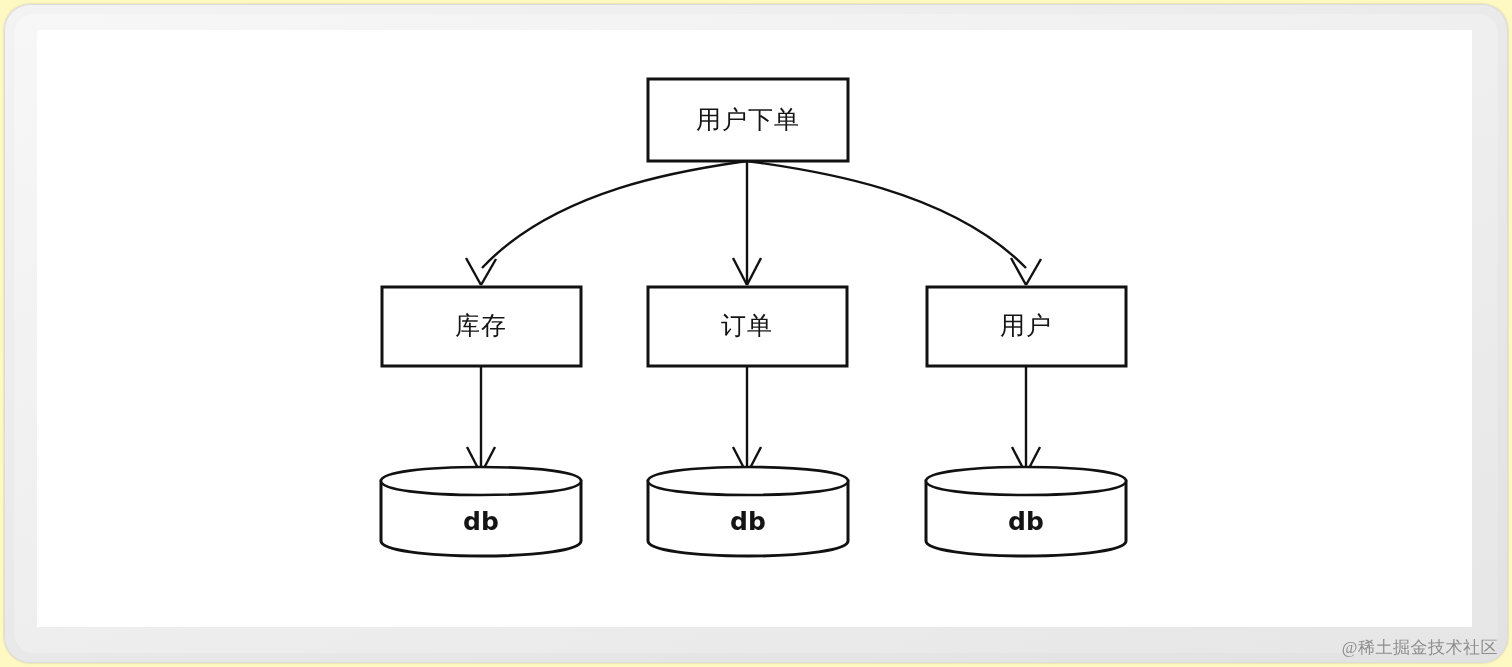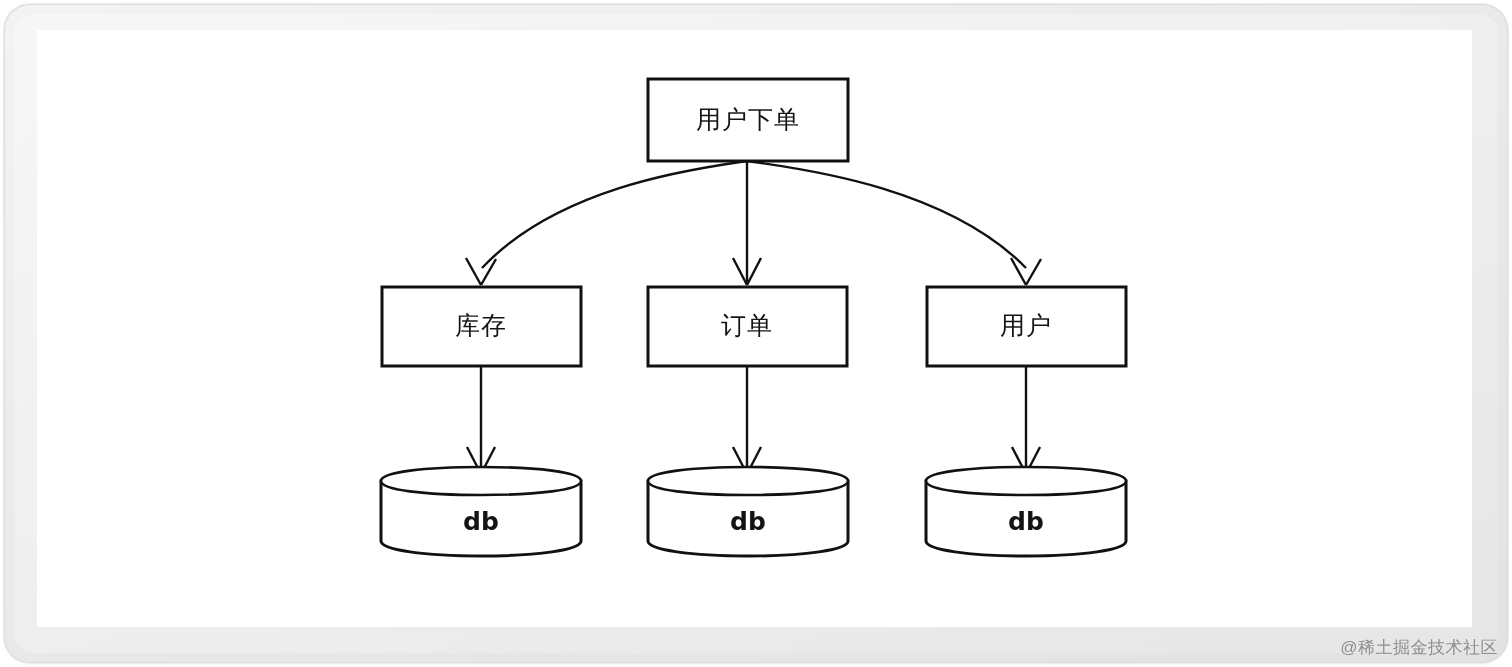--- a/index.html
+++ b/index.html
@@ -7,21 +7,21 @@
     margin: 0; padding: 0;
     width: 1512px; height: 667px;
     background: #000000;
     font-family: "DejaVu Sans", "Liberation Sans", sans-serif;
     overflow: hidden;
   }
   #screenshot {
     position: relative;
     width: 1512px;
     height: 667px;
-    background: #ffffff;
+    background: #fef9c3;
   }
   
   #bezel {
     position: absolute;
     left: 4px; top: 4px;
     width: 1504px; height: 659px;
     border-radius: 26px;
     background: linear-gradient(160deg,#f3f3f3 0%, #eaeaea 45%, #e2e2e2 100%);
     box-shadow: inset 0 0 0 1px #dcdcdc, 0 0 2px rgba(0,0,0,0.25);
   }
@@ -86,21 +86,21 @@
     font-weight: 600;
     fill: #141414;
     text-anchor: middle;
     dominant-baseline: middle;
   }
   
   #watermark {
     position: absolute;
     right: 14px;
     bottom: 8px;
-    font-family: Liberation Sans, sans-serif;
+    font-family: Liberation Serif, serif;
     font-size: 17px;
     color: #8e8e8e;
     letter-spacing: 0.5px;
     white-space: nowrap;
   }
 </style>
 </head>
 <body>
 
 <div id="screenshot">

